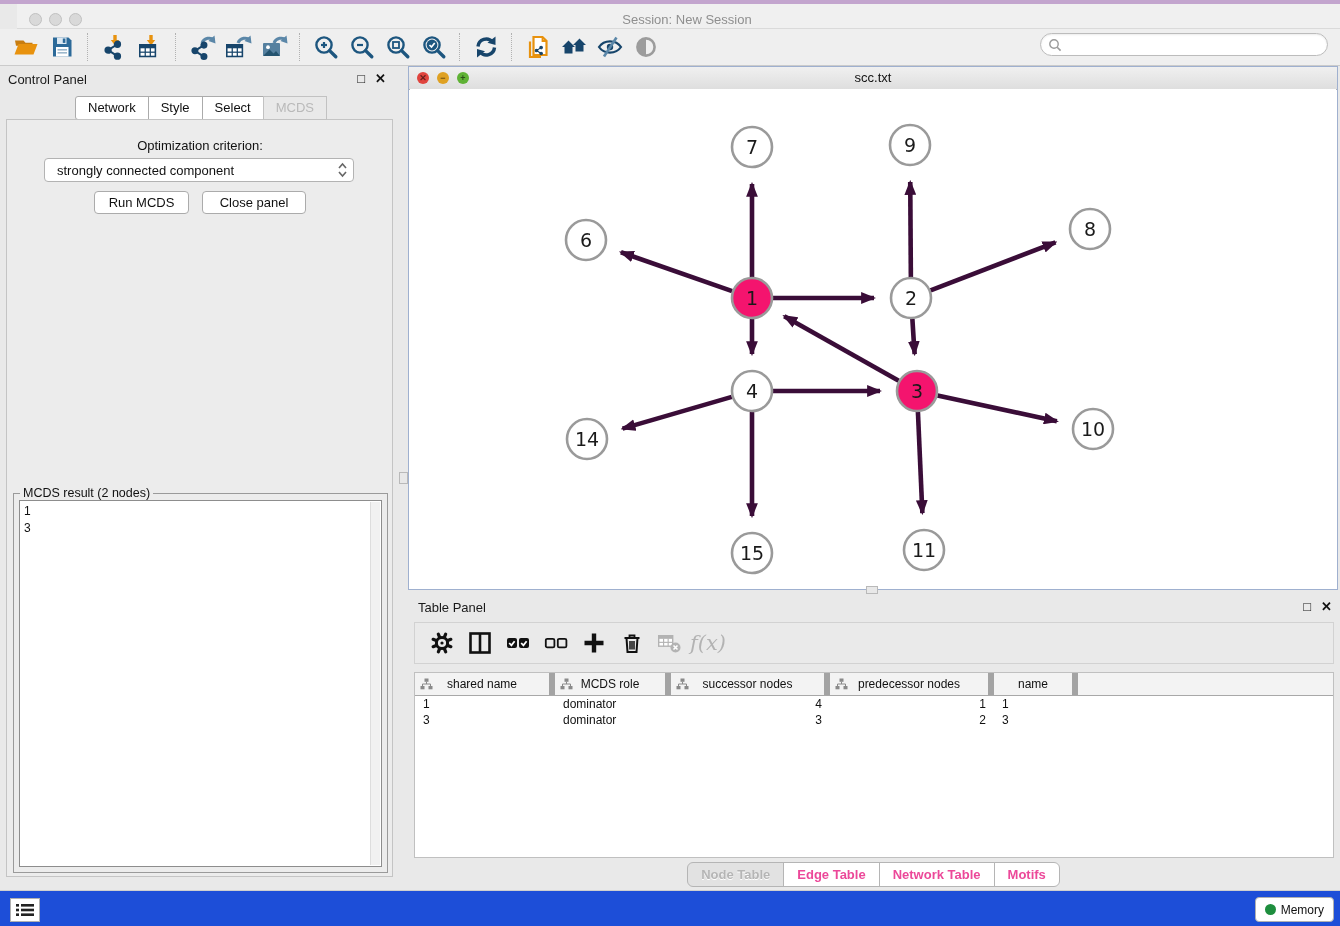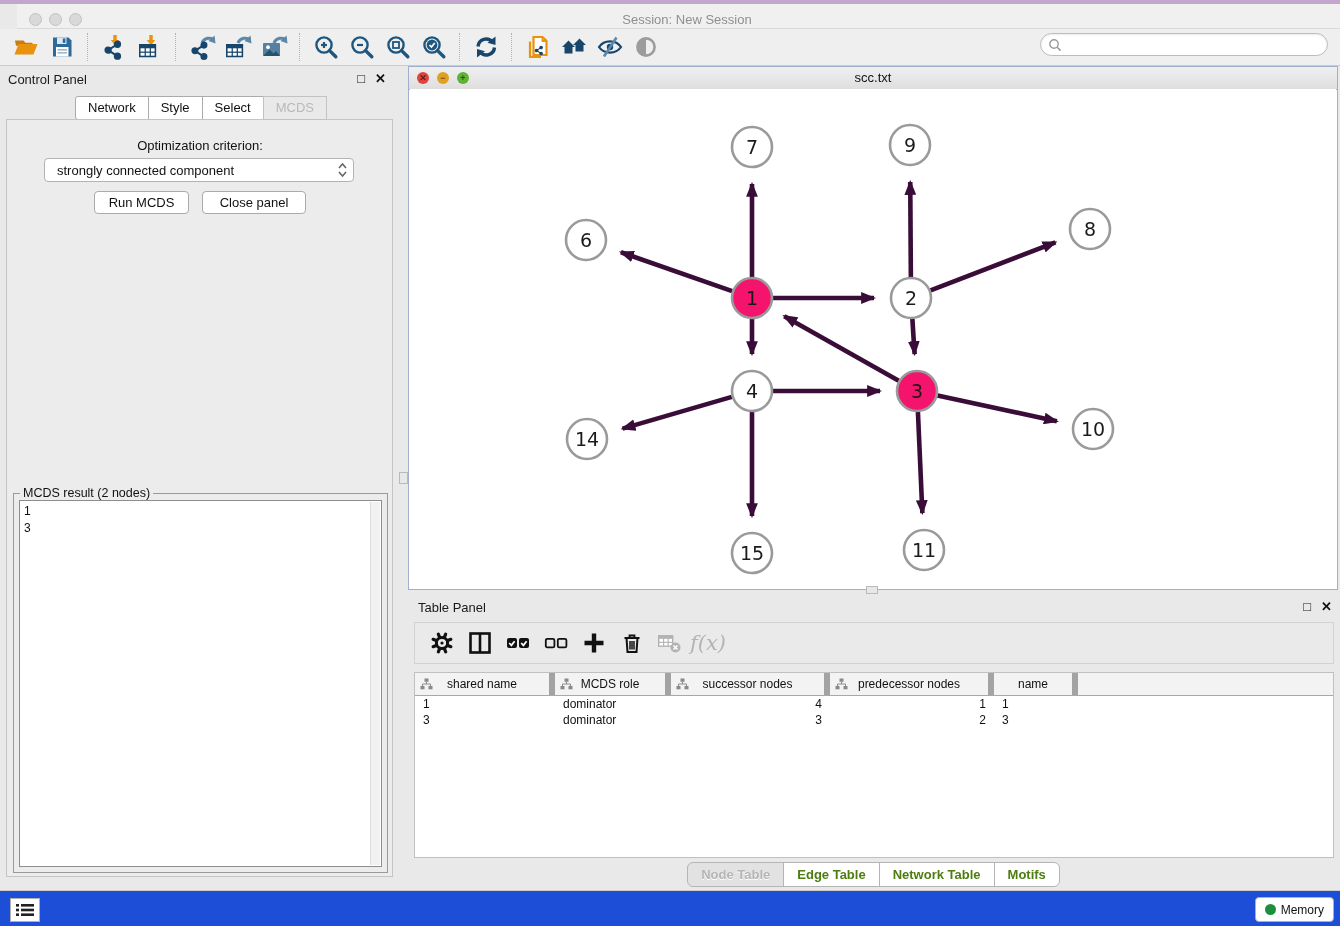--- a/index.html
+++ b/index.html
@@ -50,21 +50,21 @@
   #tp-toolbar{position:absolute;left:6px;top:26px;width:920px;height:42px;background:#eaeaea;border:1px solid #d2d2d2;box-sizing:border-box;display:flex;align-items:center;padding-left:10px;gap:4px;}
   .tp-btn{width:34px;height:34px;display:flex;align-items:center;justify-content:center;cursor:pointer;}
   #tp-table{position:absolute;left:6px;top:76px;width:920px;height:186px;background:#fff;border:1px solid #c0c0c0;box-sizing:border-box;}
   #tp-header{display:flex;height:22px;background:#f3f3f3;border-bottom:1px solid #a8a8a8;}
   .th{position:relative;display:flex;align-items:center;justify-content:center;border-right:6px solid #a3a3a3;font-size:12px;color:#111;box-sizing:border-box;}
   .th .tree{position:absolute;left:5px;top:5px;}
   .trow{display:flex;height:16px;font-size:12px;color:#111;}
   .td{box-sizing:border-box;padding:1px 8px 0;overflow:hidden;white-space:nowrap;}
   
   #tp-tabs{position:absolute;left:0;top:266px;width:932px;display:flex;justify-content:center;}
-  .seg{font-size:13px;font-weight:bold;padding:4px 13px;background:#fff;border:1px solid #b5b5b5;margin-left:-1px;color:#4d7c0f;cursor:pointer;}
+  .seg{font-size:13px;font-weight:bold;padding:4px 13px;background:#fff;border:1px solid #b5b5b5;margin-left:-1px;color:#ec4899;cursor:pointer;}
   .seg.first{border-radius:6px 0 0 6px;}
   .seg.last{border-radius:0 6px 6px 0;}
   .seg.active{background:#e2e2e2;color:#b5b5b5;text-shadow:0 1px 0 #fff;}
   
   #statusbar{left:0;top:890px;width:1340px;height:36px;background:#1d4ed8;border-top:1px solid #cfcfcf;}
   #list-btn{position:absolute;left:10px;top:7px;width:30px;height:24px;background:#fff;border:1px solid #b0b0b0;display:flex;align-items:center;justify-content:center;cursor:pointer;box-sizing:border-box;}
   #memory-btn{position:absolute;right:6px;top:6px;height:25px;background:#fff;border:1px solid #b0b0b0;border-radius:4px;display:flex;align-items:center;gap:5px;padding:0 9px;font-size:12px;color:#111;cursor:pointer;box-sizing:border-box;}
   #memory-dot{width:11px;height:11px;border-radius:50%;}
 </style>
 </head>

